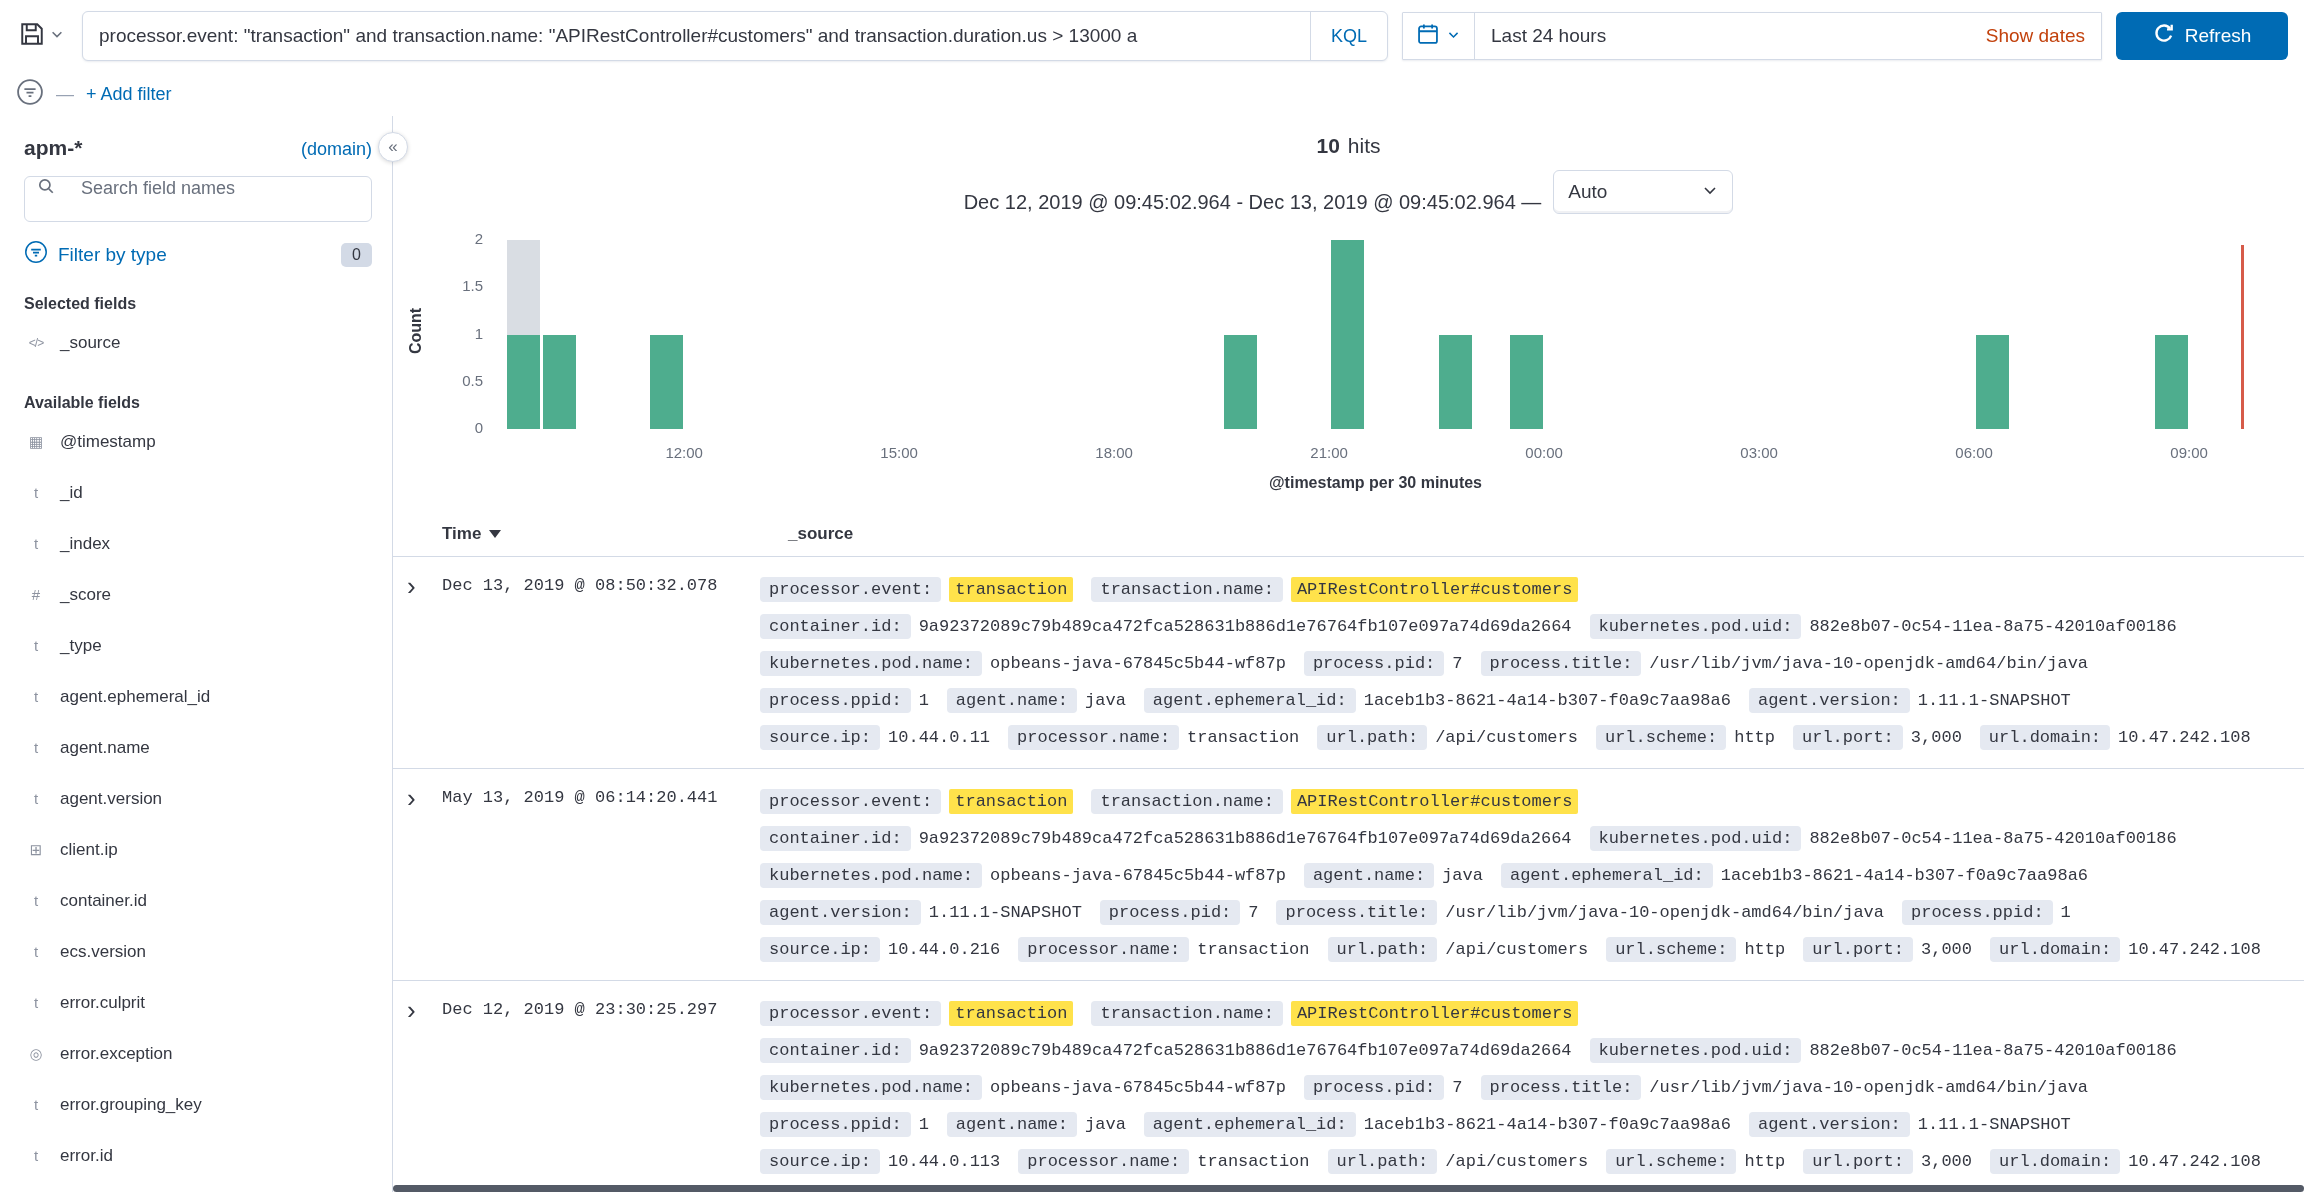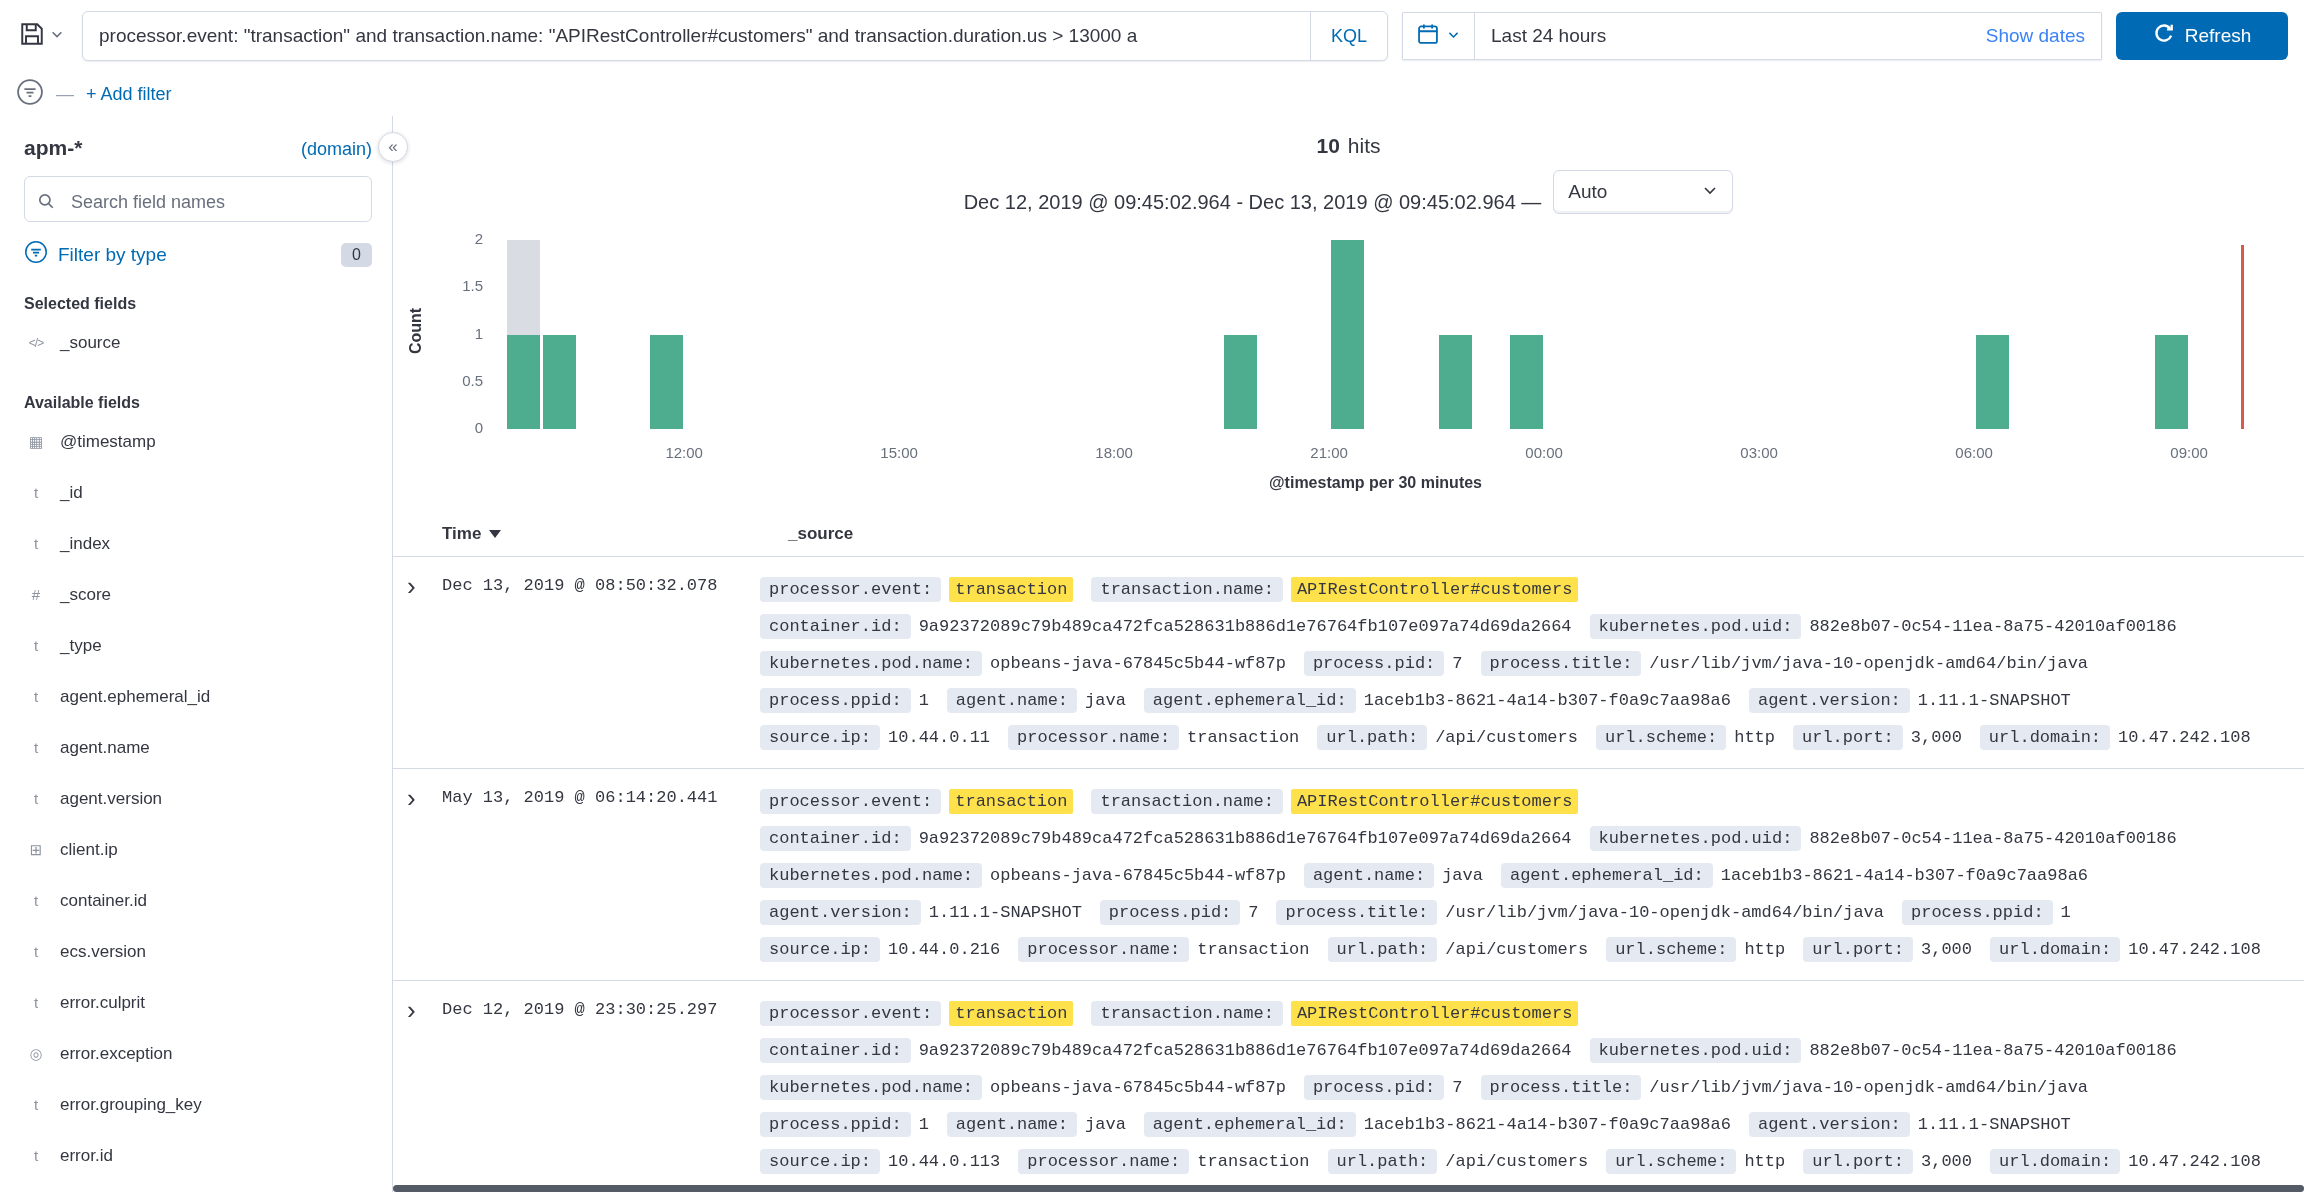--- a/index.html
+++ b/index.html
@@ -9,42 +9,42 @@
 
   
   .topbar{display:flex;align-items:center;gap:14px;height:72px;box-sizing:border-box;padding:12px 16px;}
   .save-btn{display:flex;align-items:center;gap:6px;height:48px;padding:0 4px;cursor:pointer;flex:0 0 auto;}
   .querybar{flex:1;display:flex;align-items:stretch;height:48px;border:1px solid #D3DAE6;border-radius:6px;background:#fff;overflow:hidden;box-shadow:0 1px 2px rgba(152,162,179,.2);}
   .query-text{flex:1;display:flex;align-items:center;padding:0 16px;font-size:19px;white-space:nowrap;overflow:hidden;}
   .kql{display:flex;align-items:center;padding:0 20px;border-left:1px solid #D3DAE6;color:#006BB4;font-size:18px;}
   .datepicker{display:flex;align-items:center;height:48px;width:700px;box-sizing:border-box;border:1px solid #D3DAE6;border-radius:1px;background:#fff;flex:0 0 auto;box-shadow:0 1px 2px rgba(152,162,179,.2);}
   .cal-seg{display:flex;align-items:center;gap:8px;height:100%;padding:0 14px;border-right:1px solid #D3DAE6;}
   .quick-label{padding:0 16px;font-size:19px;}
-  .show-dates{margin-left:auto;padding:0 16px;color:#3b82f6;font-size:19px;}
+  .show-dates{margin-left:auto;padding:0 16px;color:#c2410c;font-size:19px;}
   .refresh-btn{display:flex;align-items:center;justify-content:center;gap:10px;width:172px;height:48px;background:#006BB4;color:#fff;border-radius:6px;font-size:19px;flex:0 0 auto;}
 
   
   .filterbar{display:flex;align-items:center;gap:12px;height:44px;padding:0 16px;}
   .fb-dash{color:#98A2B3;font-size:18px;}
   .add-filter{color:#006BB4;font-size:18px;}
 
   
   .content{display:flex;height:1076px;position:relative;}
   .sidebar{width:392px;box-sizing:border-box;padding:20px 20px 0 24px;overflow:hidden;flex:0 0 auto;}
   .vdivider{width:1px;background:#D3DAE6;position:relative;flex:0 0 auto;}
   .collapse-btn{position:absolute;top:16px;left:-14px;width:28px;height:28px;border:1px solid #D3DAE6;border-radius:50%;
       background:#fff;display:flex;align-items:center;justify-content:center;color:#69707D;font-size:17px;z-index:6;
       box-shadow:0 1px 4px rgba(0,0,0,.15);}
 
   
   .sb-top{display:flex;justify-content:space-between;align-items:baseline;}
   .sb-pattern{font-size:21px;font-weight:700;}
   .sb-change{color:#006BB4;font-size:18px;}
   .sb-search{margin-top:16px;height:46px;box-sizing:border-box;border:1px solid #D3DAE6;border-radius:6px;background:#fff;
-      display:flex;align-items:flex-end;gap:14px;padding:7px 12px;}
+      display:flex;align-items:flex-start;gap:24px;padding:0 12px;}
   .sb-search input{border:none;outline:none;flex:1;font:inherit;font-size:18px;color:#343741;background:transparent;}
   .sb-search input::placeholder{color:#69707D;}
   .sb-filtertype{margin-top:18px;display:flex;align-items:center;gap:10px;color:#006BB4;font-size:19px;}
   .badge{margin-left:auto;background:#D3DAE6;color:#343741;border-radius:5px;padding:3px 11px;font-size:16px;}
   .sb-heading{margin-top:26px;font-size:16px;font-weight:700;}
   .field-list{margin-top:4px;}
   .field-item{height:51px;display:flex;align-items:center;gap:12px;font-size:17px;cursor:pointer;}
   .field-icon{width:24px;color:#8d93a0;font-size:15px;text-align:center;flex:0 0 auto;}
   .field-icon.src{font-size:12px;letter-spacing:-1px;}
   .field-name{color:#343741;}

